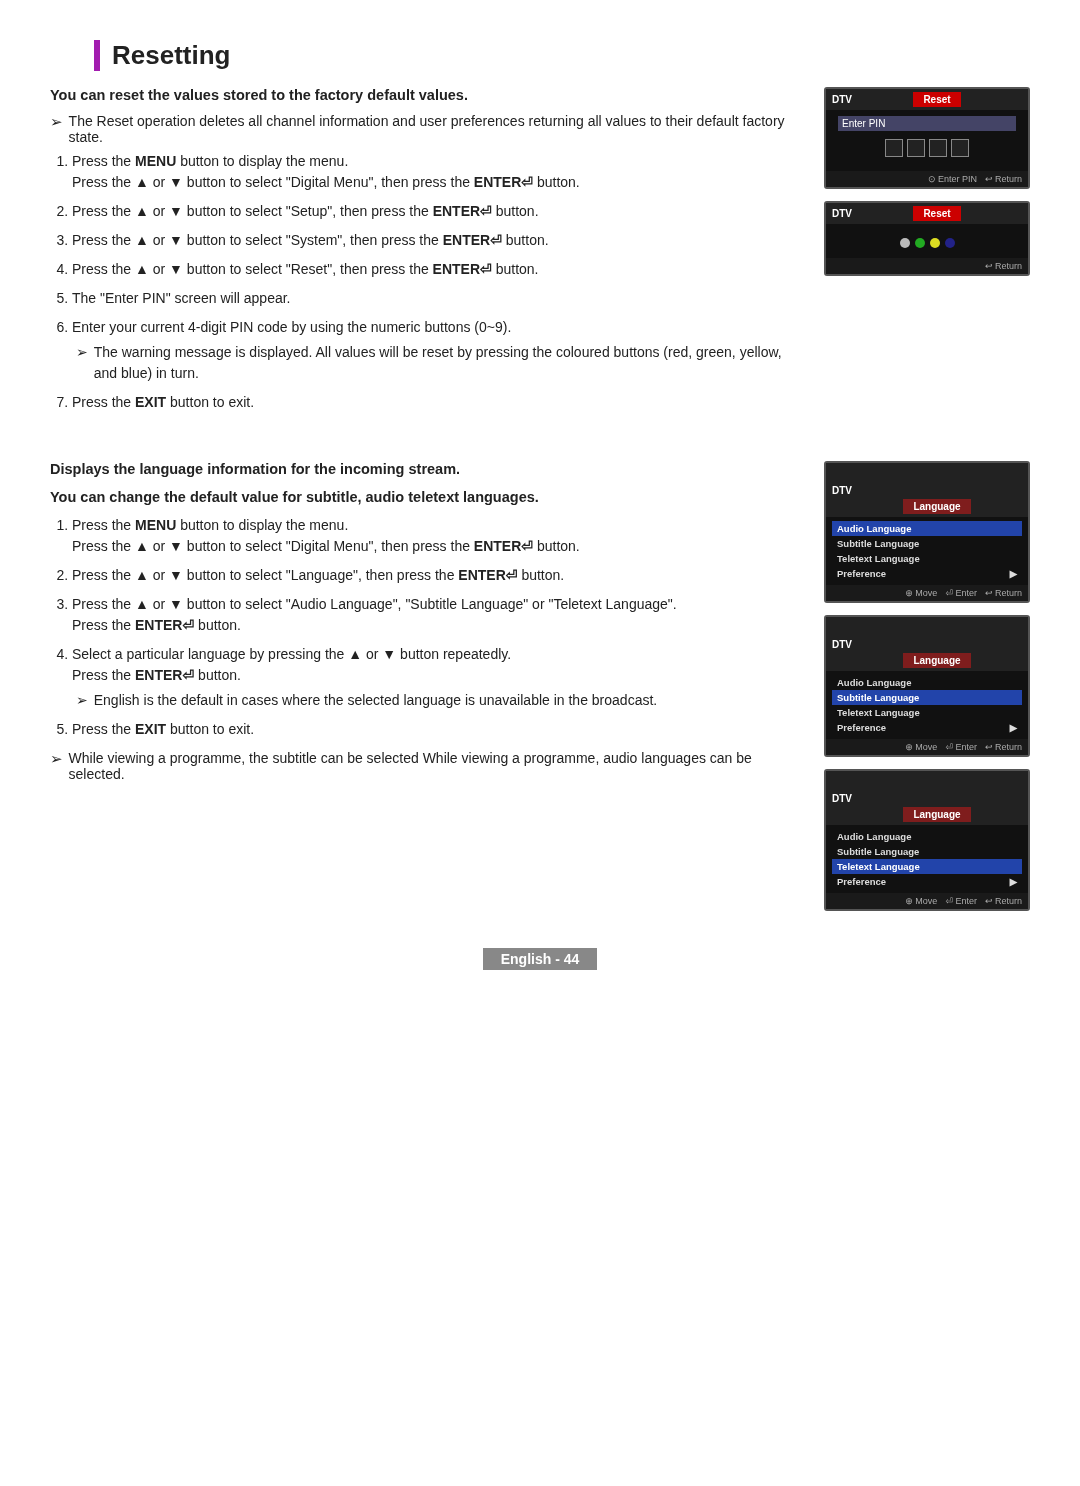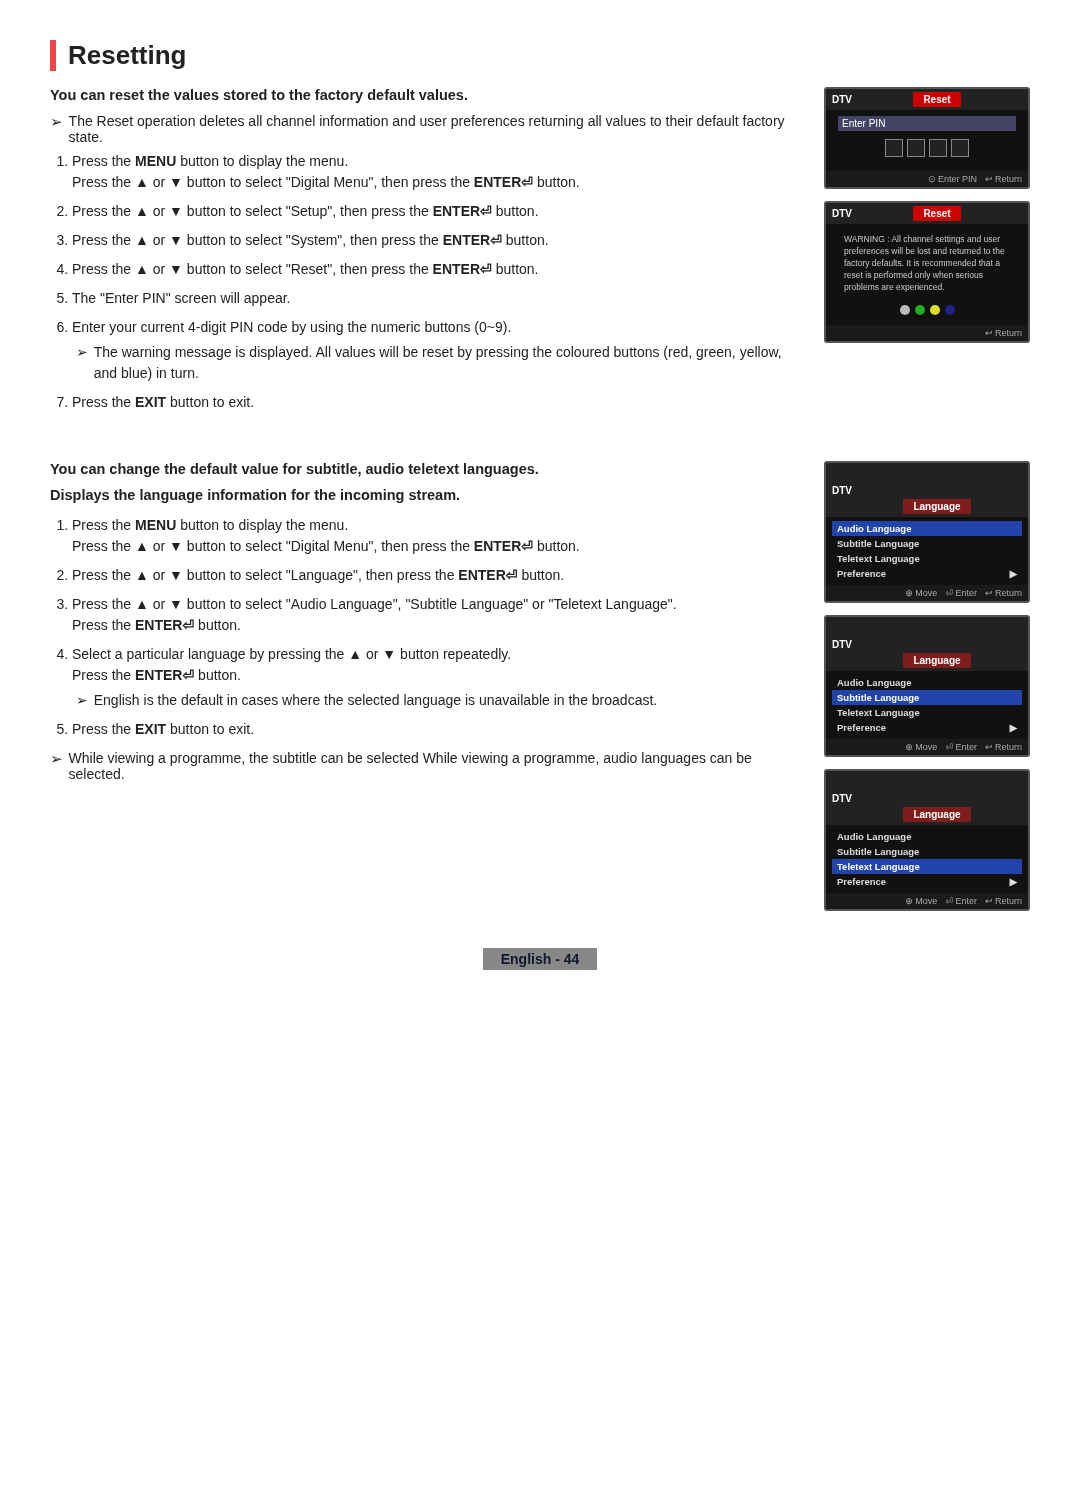--- a/index.html
+++ b/index.html
@@ -10,23 +10,24 @@
       font-family: Arial, sans-serif;
       font-size: 15px;
       color: #222;
       padding: 40px 50px 40px 50px;
     }
 
     
     .section-title {
       font-size: 26px;
       font-weight: bold;
-      border-left: 6px solid #ef4444;
+      border-left: 6px solid #a21caf;
       padding-left: 12px;
       margin-bottom: 16px;
+      margin-left: 44px;
     }
 
     
     .section-content {
       display: flex;
       gap: 16px;
       margin-bottom: 40px;
     }
     .text-col {
       flex: 1;
@@ -184,21 +185,21 @@
     }
 
     
     .page-num {
       text-align: center;
       margin-top: 30px;
       font-size: 14px;
     }
     .page-num span {
       background: #888;
-      color: #0f172a;
+      color: #ffffff;
       padding: 3px 18px;
       font-weight: bold;
     }
   </style>
 </head>
 <body>
 
 <div>
   <div class="section-title">Resetting</div>
 
@@ -264,42 +265,41 @@
         </div>
       </div>
 
       <div class="tv-screen">
         <div class="tv-header">
           <span class="dtv">DTV</span>
           <span class="title-bar">Reset</span>
           <span></span>
         </div>
         <div class="tv-body">
-          <div class="warning-text">WARNING : All channel settings and user preferences will be lost and returned to the factory defaults. It is recommended that a reset is performed only when serious problems are experienced.</div>
           <div class="colored-dots">
             <div class="dot" style="background:#bbb;"></div>
             <div class="dot" style="background:#2a2;"></div>
             <div class="dot" style="background:#dd2;"></div>
             <div class="dot" style="background:#228;"></div>
           </div>
         </div>
         <div class="tv-footer">
           <span class="btn">↩ Return</span>
         </div>
       </div>
     </div>
   </div>
 </div>
 
 <div>
 
   <div class="section-content">
     <div class="text-col">
+      <div class="intro-bold" style="margin-bottom:12px;">Displays the language information for the incoming stream.</div>
       <div class="intro-bold">You can change the default value for subtitle, audio teletext languages.</div>
-      <div class="intro-bold" style="margin-bottom:12px;">Displays the language information for the incoming stream.</div>
 
       <ol class="steps">
         <li>
           Press the <span class="bold">MENU</span> button to display the menu.<br>
           Press the ▲ or ▼ button to select "Digital Menu", then press the <span class="bold">ENTER⏎</span> button.
         </li>
         <li>
           Press the ▲ or ▼ button to select "Language", then press the <span class="bold">ENTER⏎</span> button.
         </li>
         <li>

